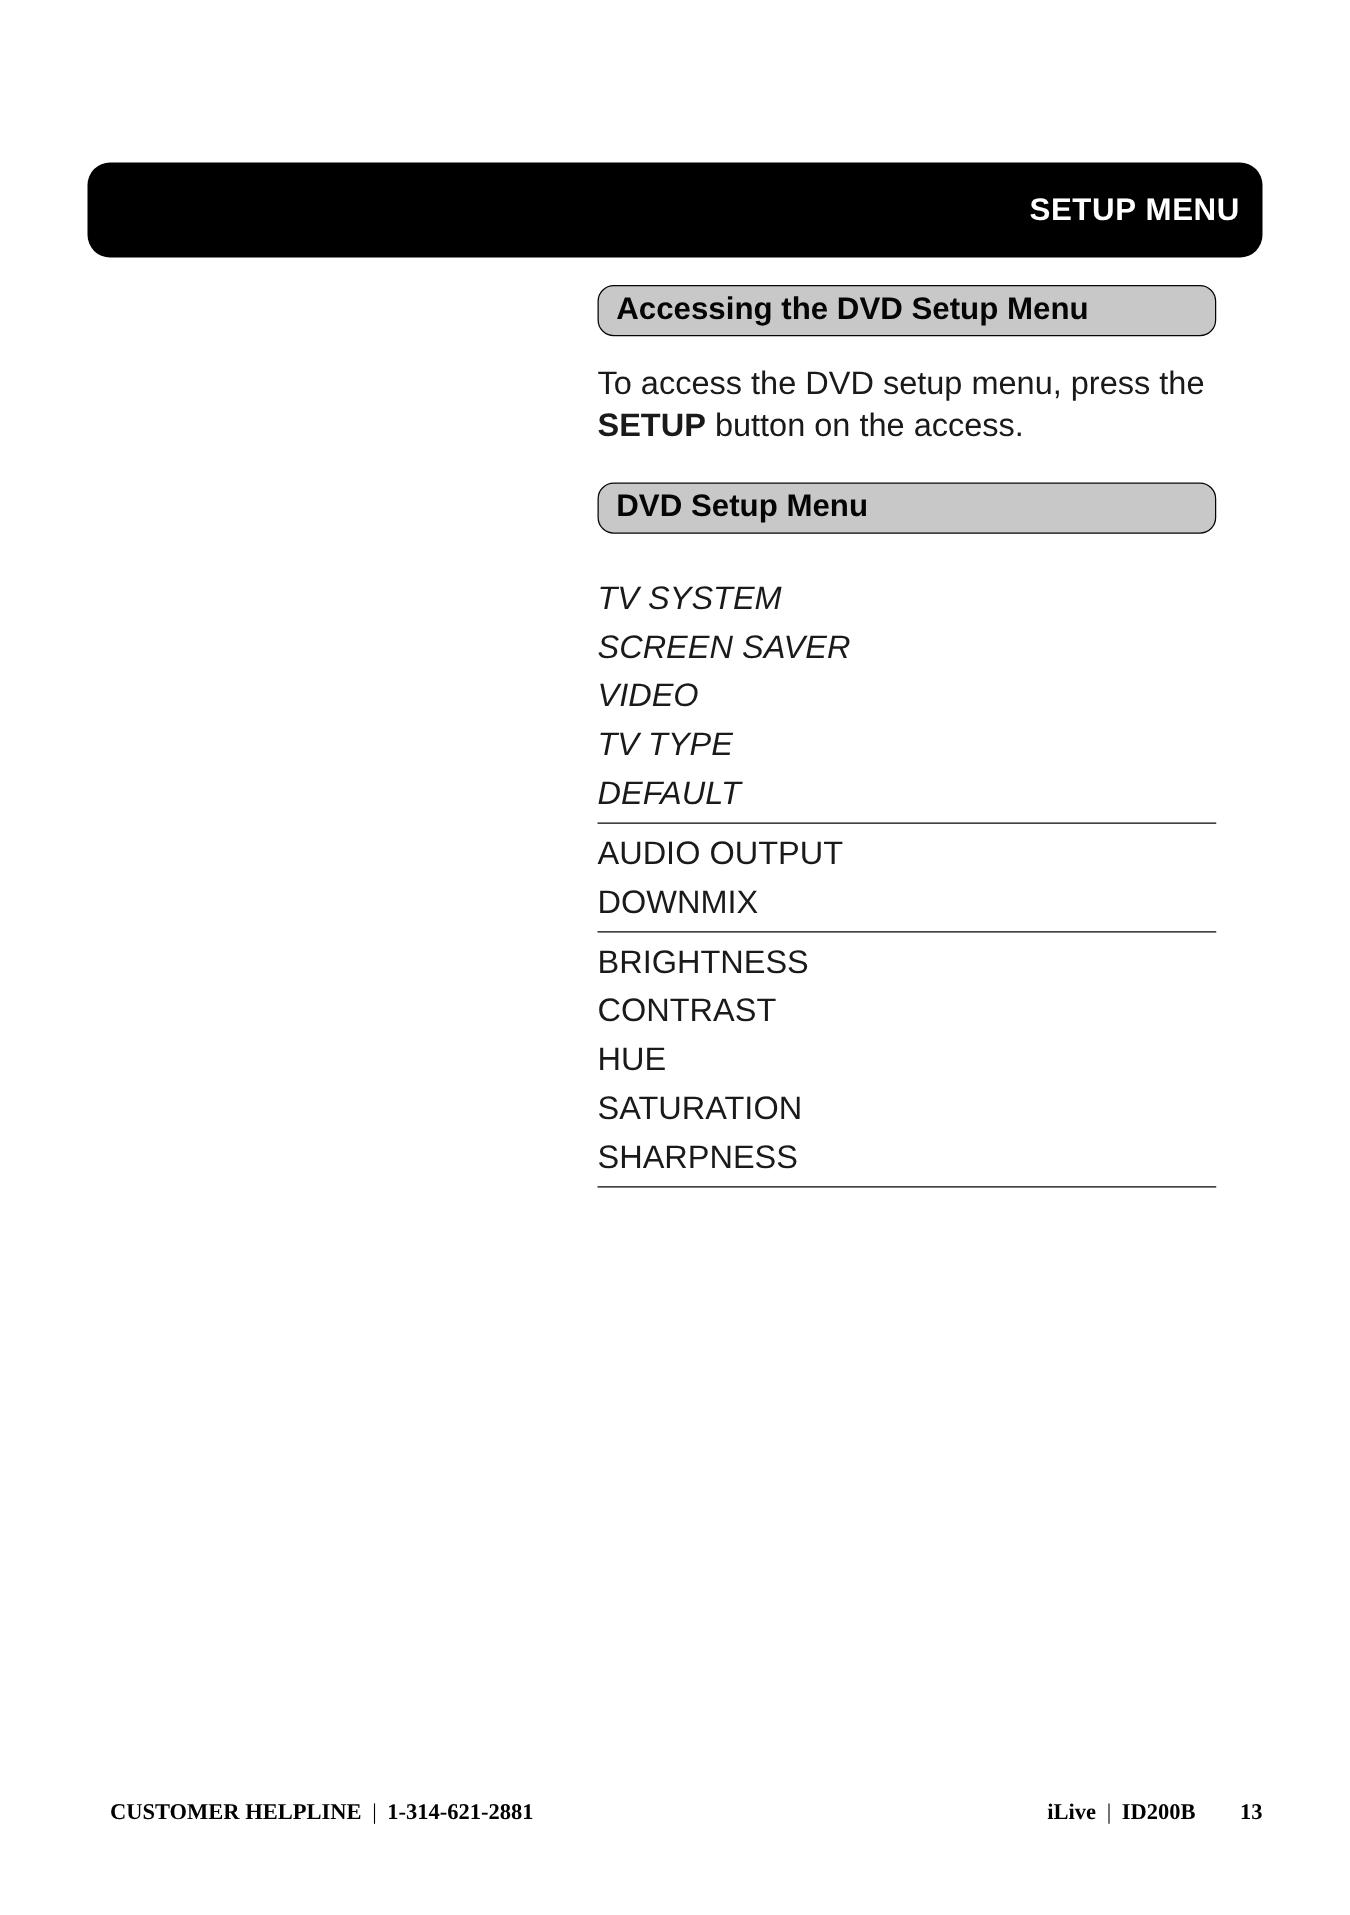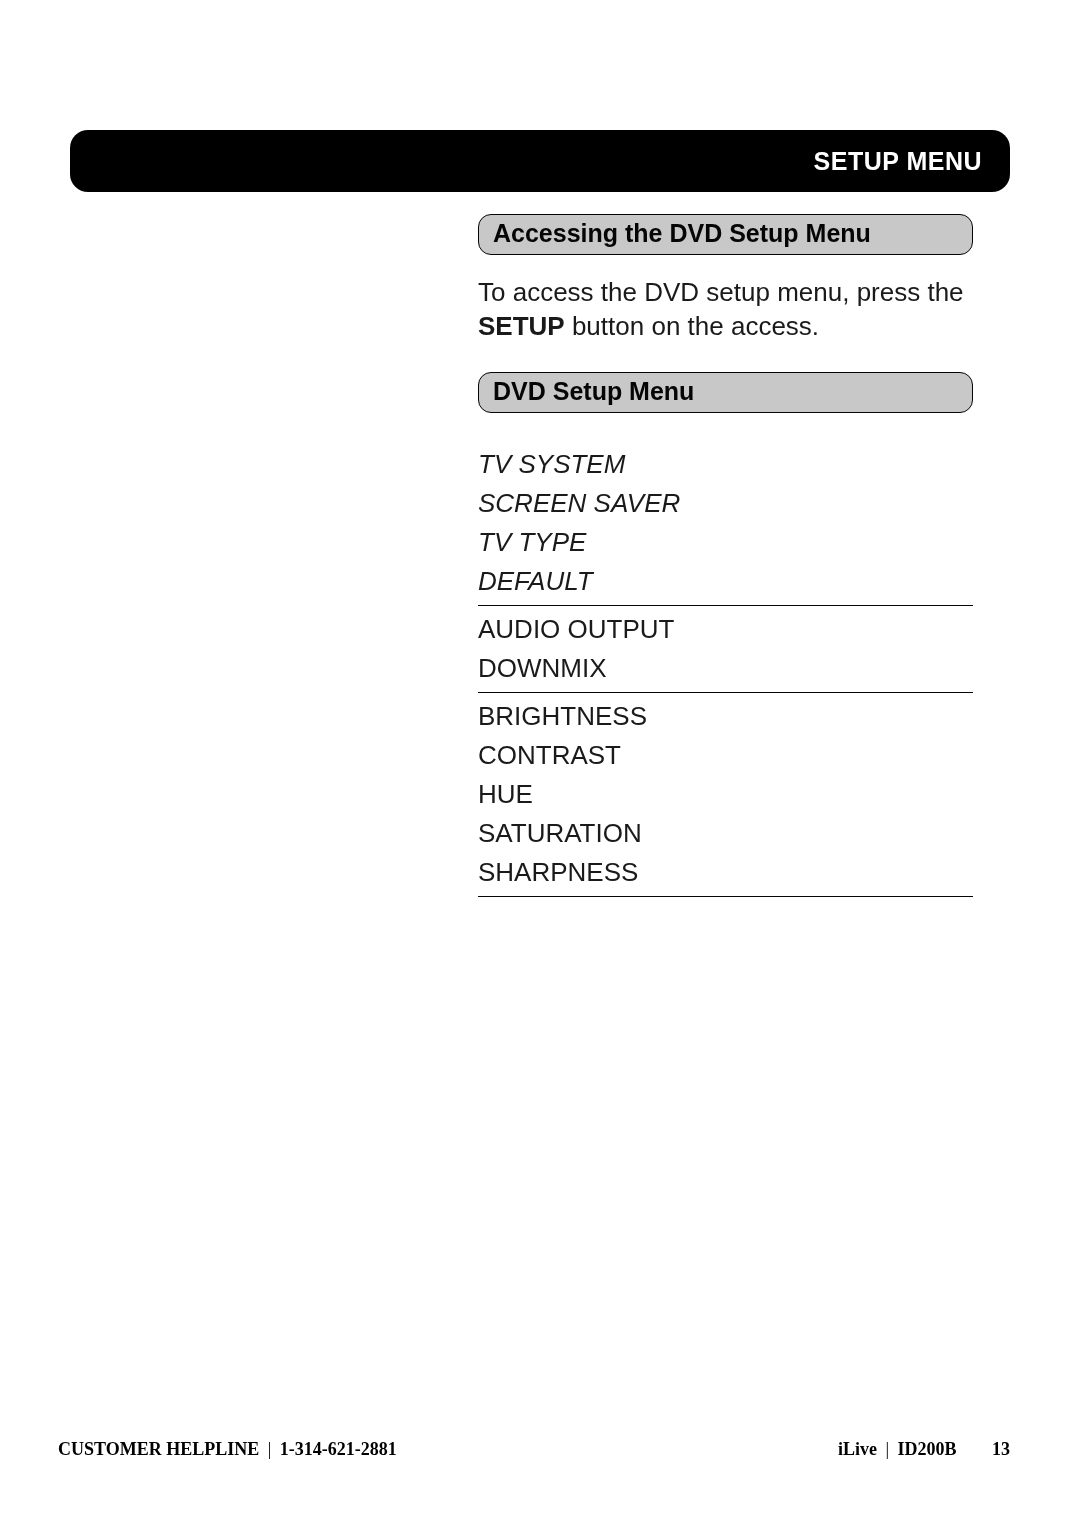--- a/index.html
+++ b/index.html
@@ -2,25 +2,25 @@
 <html><head>
 <meta charset="utf-8">
 <style>
   * { box-sizing: border-box; margin: 0; padding: 0; }
   html, body { width: 1080px; height: 1532px; background: #ffffff; font-family: "Myriad Pro", "Segoe UI", "Helvetica Neue", Arial, sans-serif; color: #1a1a1a; }
   .page { position: relative; width: 1080px; height: 1532px; padding: 130px 70px 0 70px; }
   .header-bar {
     background: #000000;
     color: #ffffff;
     border-radius: 18px;
-    height: 62px;
+    height: 76px;
     display: flex;
     align-items: center;
     justify-content: flex-end;
-    padding: 0 28px;
+    padding: 0 18px;
     font-size: 25px;
     font-weight: 700;
     letter-spacing: 0.5px;
     margin-bottom: 22px;
     text-transform: uppercase;
     text-align: right;
   }
   .content-col {
     width: 495px;
     margin-left: 408px;
@@ -49,21 +49,21 @@
   }
   .menu-group .item {
     font-size: 26px;
     line-height: 1.50;
     color: #1a1a1a;
     text-transform: uppercase;
   }
   .menu-group.first { padding-top: 12px; font-style: italic; }
   .footer {
     position: absolute;
-    left: 58px;
+    left: 88px;
     right: 70px;
     bottom: 72px;
     display: flex;
     justify-content: space-between;
     font-family: "Times New Roman", Times, serif;
     font-size: 18px;
     font-weight: 700;
     color: #000000;
   }
   .footer .sep { font-weight: 400; margin: 0 4px; }
@@ -88,20 +88,21 @@
       <span>To access the DVD setup menu, press the </span><span class="bold">SETUP</span><span> button on the access.</span>
     </p>
 
     <div class="sub-bar">
       <span>DVD Setup Menu</span>
     </div>
 
     <div class="menu-group first">
       <div class="item">TV SYSTEM</div>
       <div class="item">SCREEN SAVER</div>
+      <div class="item">VIDEO</div>
       <div class="item">TV TYPE</div>
       <div class="item">DEFAULT</div>
     </div>
 
 
     <div class="menu-group">
       <div class="item">AUDIO OUTPUT</div>
       <div class="item">DOWNMIX</div>
     </div>
 

